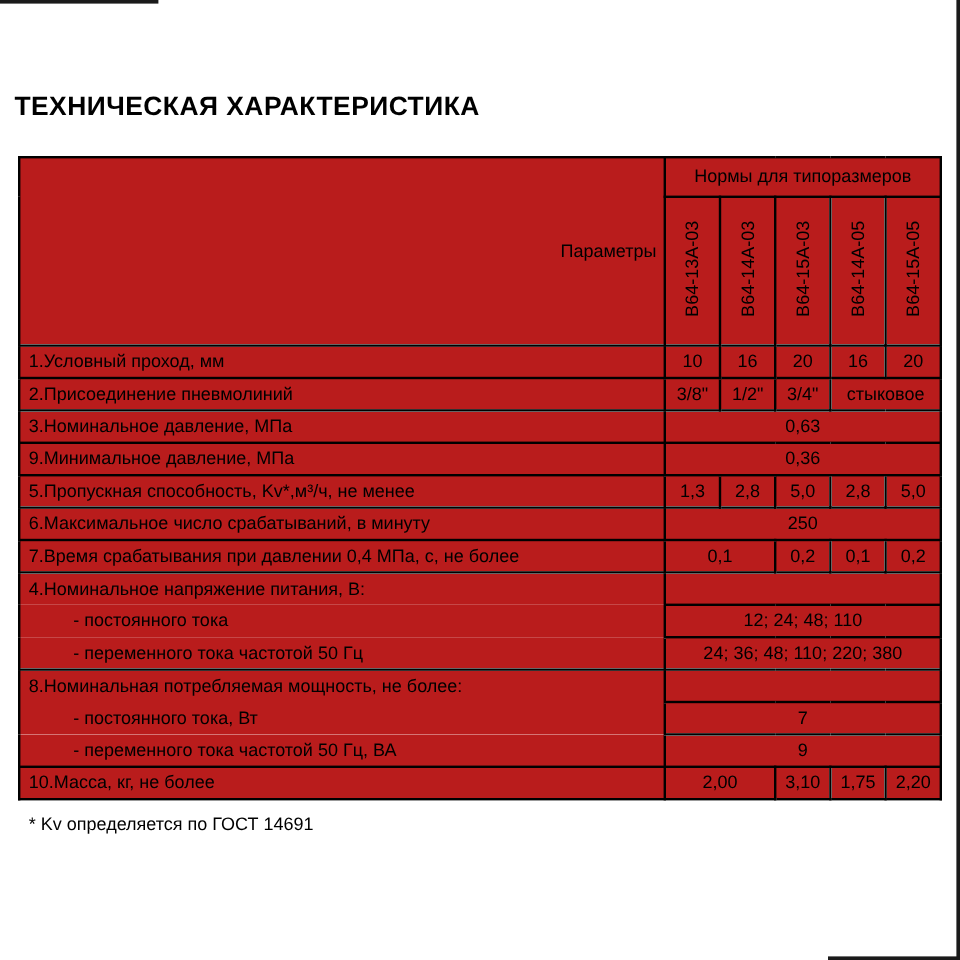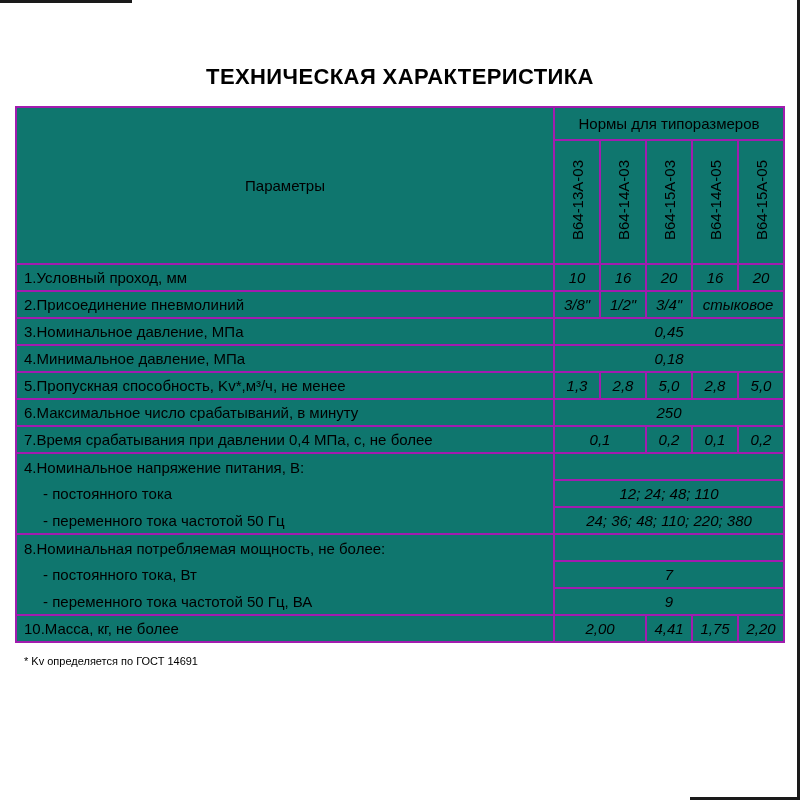--- a/index.html
+++ b/index.html
@@ -12,61 +12,60 @@
     position: relative;
     overflow: hidden;
   }
   
   .artifact { position: absolute; background: #1a1a1a; }
   #artifact-top { left: 0; top: 0; width: 132px; height: 3px; }
   #artifact-right { right: 0; top: 0; width: 3px; height: 800px; }
   #artifact-bottom { right: 0; bottom: 0; width: 110px; height: 3px; }
 
   h1.title {
-    text-align: center;
     font-size: 22px;
     font-weight: bold;
-    margin: 0;
+    margin: 12px;
     padding: 64px 0 16px 0;
     letter-spacing: 0.4px;
   }
 
   table.spec {
     border-collapse: collapse;
     margin: 0 auto;
     width: 768px;
     table-layout: fixed;
   }
   .spec th, .spec td {
-    border: 2px solid #a21caf;
-    background: #0f766e;
+    border: 2px solid #000000;
+    background: #b91c1c;
     font-size: 15px;
     font-weight: normal;
     padding: 2px 6px;
     overflow: hidden;
   }
-  th.params { text-align: center; vertical-align: middle; margin-top: 15px; }
+  th.params { text-align: right; vertical-align: middle; margin-top: 15px; }
   th.norms  { height: 33px; text-align: center; vertical-align: middle; }
   th.vert   { height: 124px; text-align: center; vertical-align: middle; padding: 5px 0; }
   .vtext {
     writing-mode: vertical-rl;
     transform: rotate(180deg);
     white-space: nowrap;
     display: inline-block;
     line-height: 1;
     font-size: 15px;
   }
   tbody td { height: 27px; }
   td.label { text-align: left; padding-left: 7px; }
-  td.label.indent { padding-left: 26px; }
-  td.val { text-align: center; font-style: italic; }
+  td.label.indent { padding-left: 44px; }
+  td.val { text-align: center; }
   tr.cont td.label { border-top-style: hidden; }
 
   .footnote {
-    font-size: 11px;
+    font-size: 15px;
     margin: 12px 0 11px 24px;
   }
 </style>
 </head>
 <body>
 
 <div class="artifact" id="artifact-top"></div>
 <div class="artifact" id="artifact-right"></div>
 <div class="artifact" id="artifact-bottom"></div>
 
@@ -105,25 +104,25 @@
       </tr>
       <tr>
         <td class="label">2.Присоединение пневмолиний</td>
         <td class="val" colspan="1">3/8"</td>
         <td class="val" colspan="1">1/2"</td>
         <td class="val" colspan="1">3/4"</td>
         <td class="val" colspan="2">стыковое</td>
       </tr>
       <tr>
         <td class="label">3.Номинальное давление, МПа</td>
-        <td class="val" colspan="5">0,45</td>
+        <td class="val" colspan="5">0,63</td>
       </tr>
       <tr>
-        <td class="label">4.Минимальное давление, МПа</td>
-        <td class="val" colspan="5">0,18</td>
+        <td class="label">9.Минимальное давление, МПа</td>
+        <td class="val" colspan="5">0,36</td>
       </tr>
       <tr>
         <td class="label">5.Пропускная способность, Kv*,м³/ч, не менее</td>
         <td class="val" colspan="1">1,3</td>
         <td class="val" colspan="1">2,8</td>
         <td class="val" colspan="1">5,0</td>
         <td class="val" colspan="1">2,8</td>
         <td class="val" colspan="1">5,0</td>
       </tr>
       <tr>
@@ -157,20 +156,20 @@
         <td class="label indent">- постоянного тока, Вт</td>
         <td class="val" colspan="5">7</td>
       </tr>
       <tr class="cont">
         <td class="label indent">- переменного тока частотой 50 Гц, ВА</td>
         <td class="val" colspan="5">9</td>
       </tr>
       <tr>
         <td class="label">10.Масса, кг, не более</td>
         <td class="val" colspan="2">2,00</td>
-        <td class="val" colspan="1">4,41</td>
+        <td class="val" colspan="1">3,10</td>
         <td class="val" colspan="1">1,75</td>
         <td class="val" colspan="1">2,20</td>
       </tr>
     </tbody>
 </table>
 
 <p class="footnote">* Kv определяется по ГОСТ 14691</p>
 
 </body></html>

